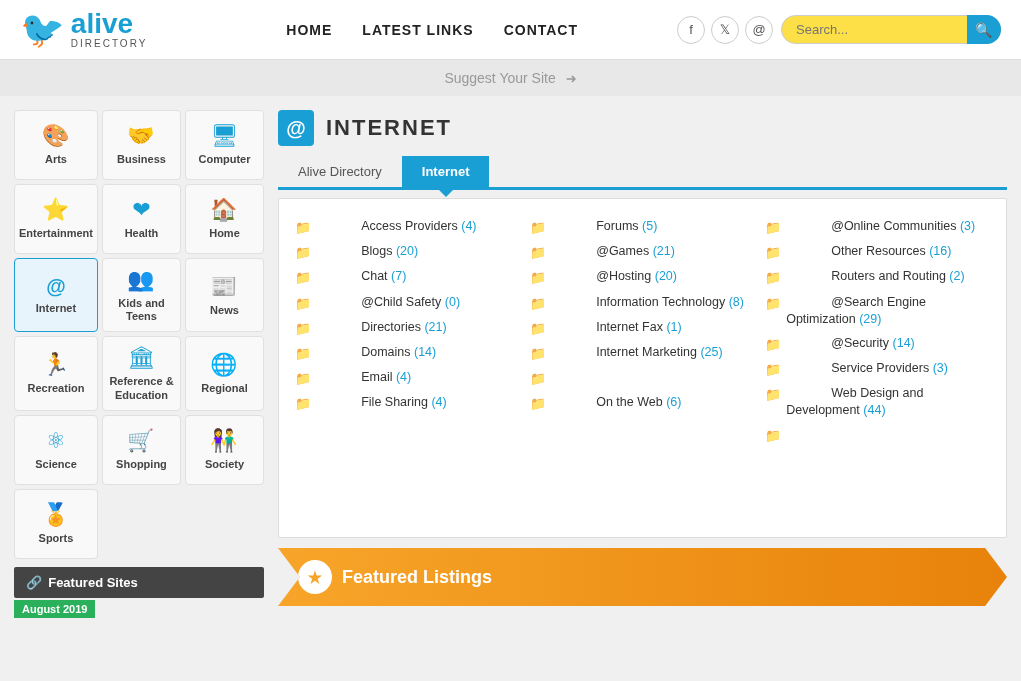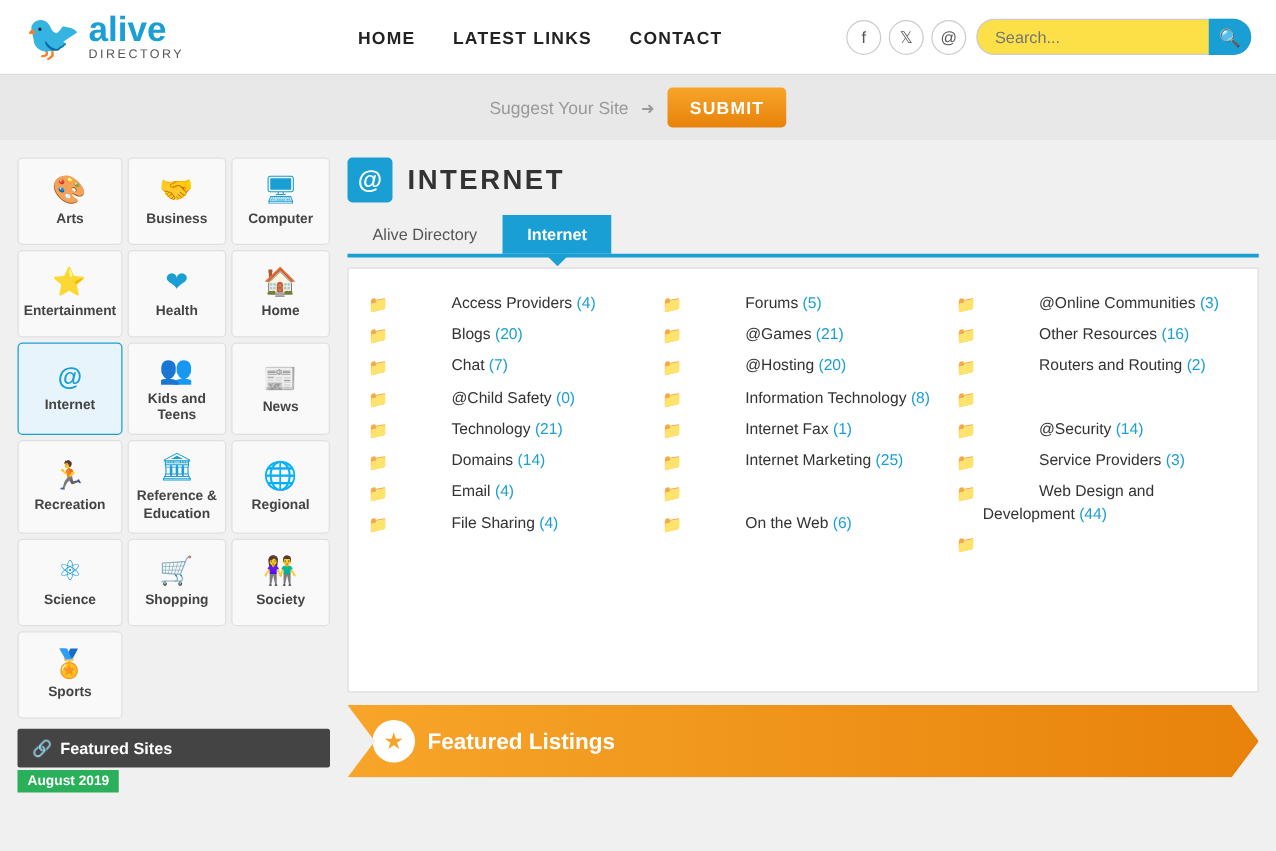--- a/index.html
+++ b/index.html
@@ -241,21 +241,20 @@
     <div class="search-wrap">
       <input type="text" placeholder="Search..." style="">
       <button class="search-btn">🔍</button>
     </div>
   </div>
 </div>
 
 <div class="suggest-bar">
   <span class="suggest-text">Suggest Your Site</span>
   <span class="suggest-arrow">➜</span>
-  <button class="submit-btn">SUBMIT</button>
 </div>
 
 <div class="main-layout">
 
   <div class="sidebar">
     <div class="sidebar-grid">
 
       <div class="cat-item">
         <div class="cat-icon">🎨</div>
         <div class="cat-label">Arts</div>
@@ -360,21 +359,21 @@
           <div class="link-item">
             <span class="link-folder">📁</span>
             <span><span class="link-name">Chat</span> <span class="link-count">(7)</span></span>
           </div>
           <div class="link-item">
             <span class="link-folder">📁</span>
             <span><span class="link-name">@Child Safety</span> <span class="link-count">(0)</span></span>
           </div>
           <div class="link-item">
             <span class="link-folder">📁</span>
-            <span><span class="link-name">Technology</span> <span class="link-count">(21)</span></span>
+            <span><span class="link-name">Directories</span> <span class="link-count">(21)</span></span>
           </div>
           <div class="link-item">
             <span class="link-folder">📁</span>
             <span><span class="link-name">Domains</span> <span class="link-count">(14)</span></span>
           </div>
           <div class="link-item">
             <span class="link-folder">📁</span>
             <span><span class="link-name">Email</span> <span class="link-count">(4)</span></span>
           </div>
           <div class="link-item">
@@ -425,20 +424,21 @@
           <div class="link-item">
             <span class="link-folder">📁</span>
             <span><span class="link-name">Other Resources</span> <span class="link-count">(16)</span></span>
           </div>
           <div class="link-item">
             <span class="link-folder">📁</span>
             <span><span class="link-name">Routers and Routing</span> <span class="link-count">(2)</span></span>
           </div>
           <div class="link-item">
             <span class="link-folder">📁</span>
+            <span><span class="link-name">@Search Engine Optimization</span> <span class="link-count">(29)</span></span>
           </div>
           <div class="link-item">
             <span class="link-folder">📁</span>
             <span><span class="link-name">@Security</span> <span class="link-count">(14)</span></span>
           </div>
           <div class="link-item">
             <span class="link-folder">📁</span>
             <span><span class="link-name">Service Providers</span> <span class="link-count">(3)</span></span>
           </div>
           <div class="link-item">

